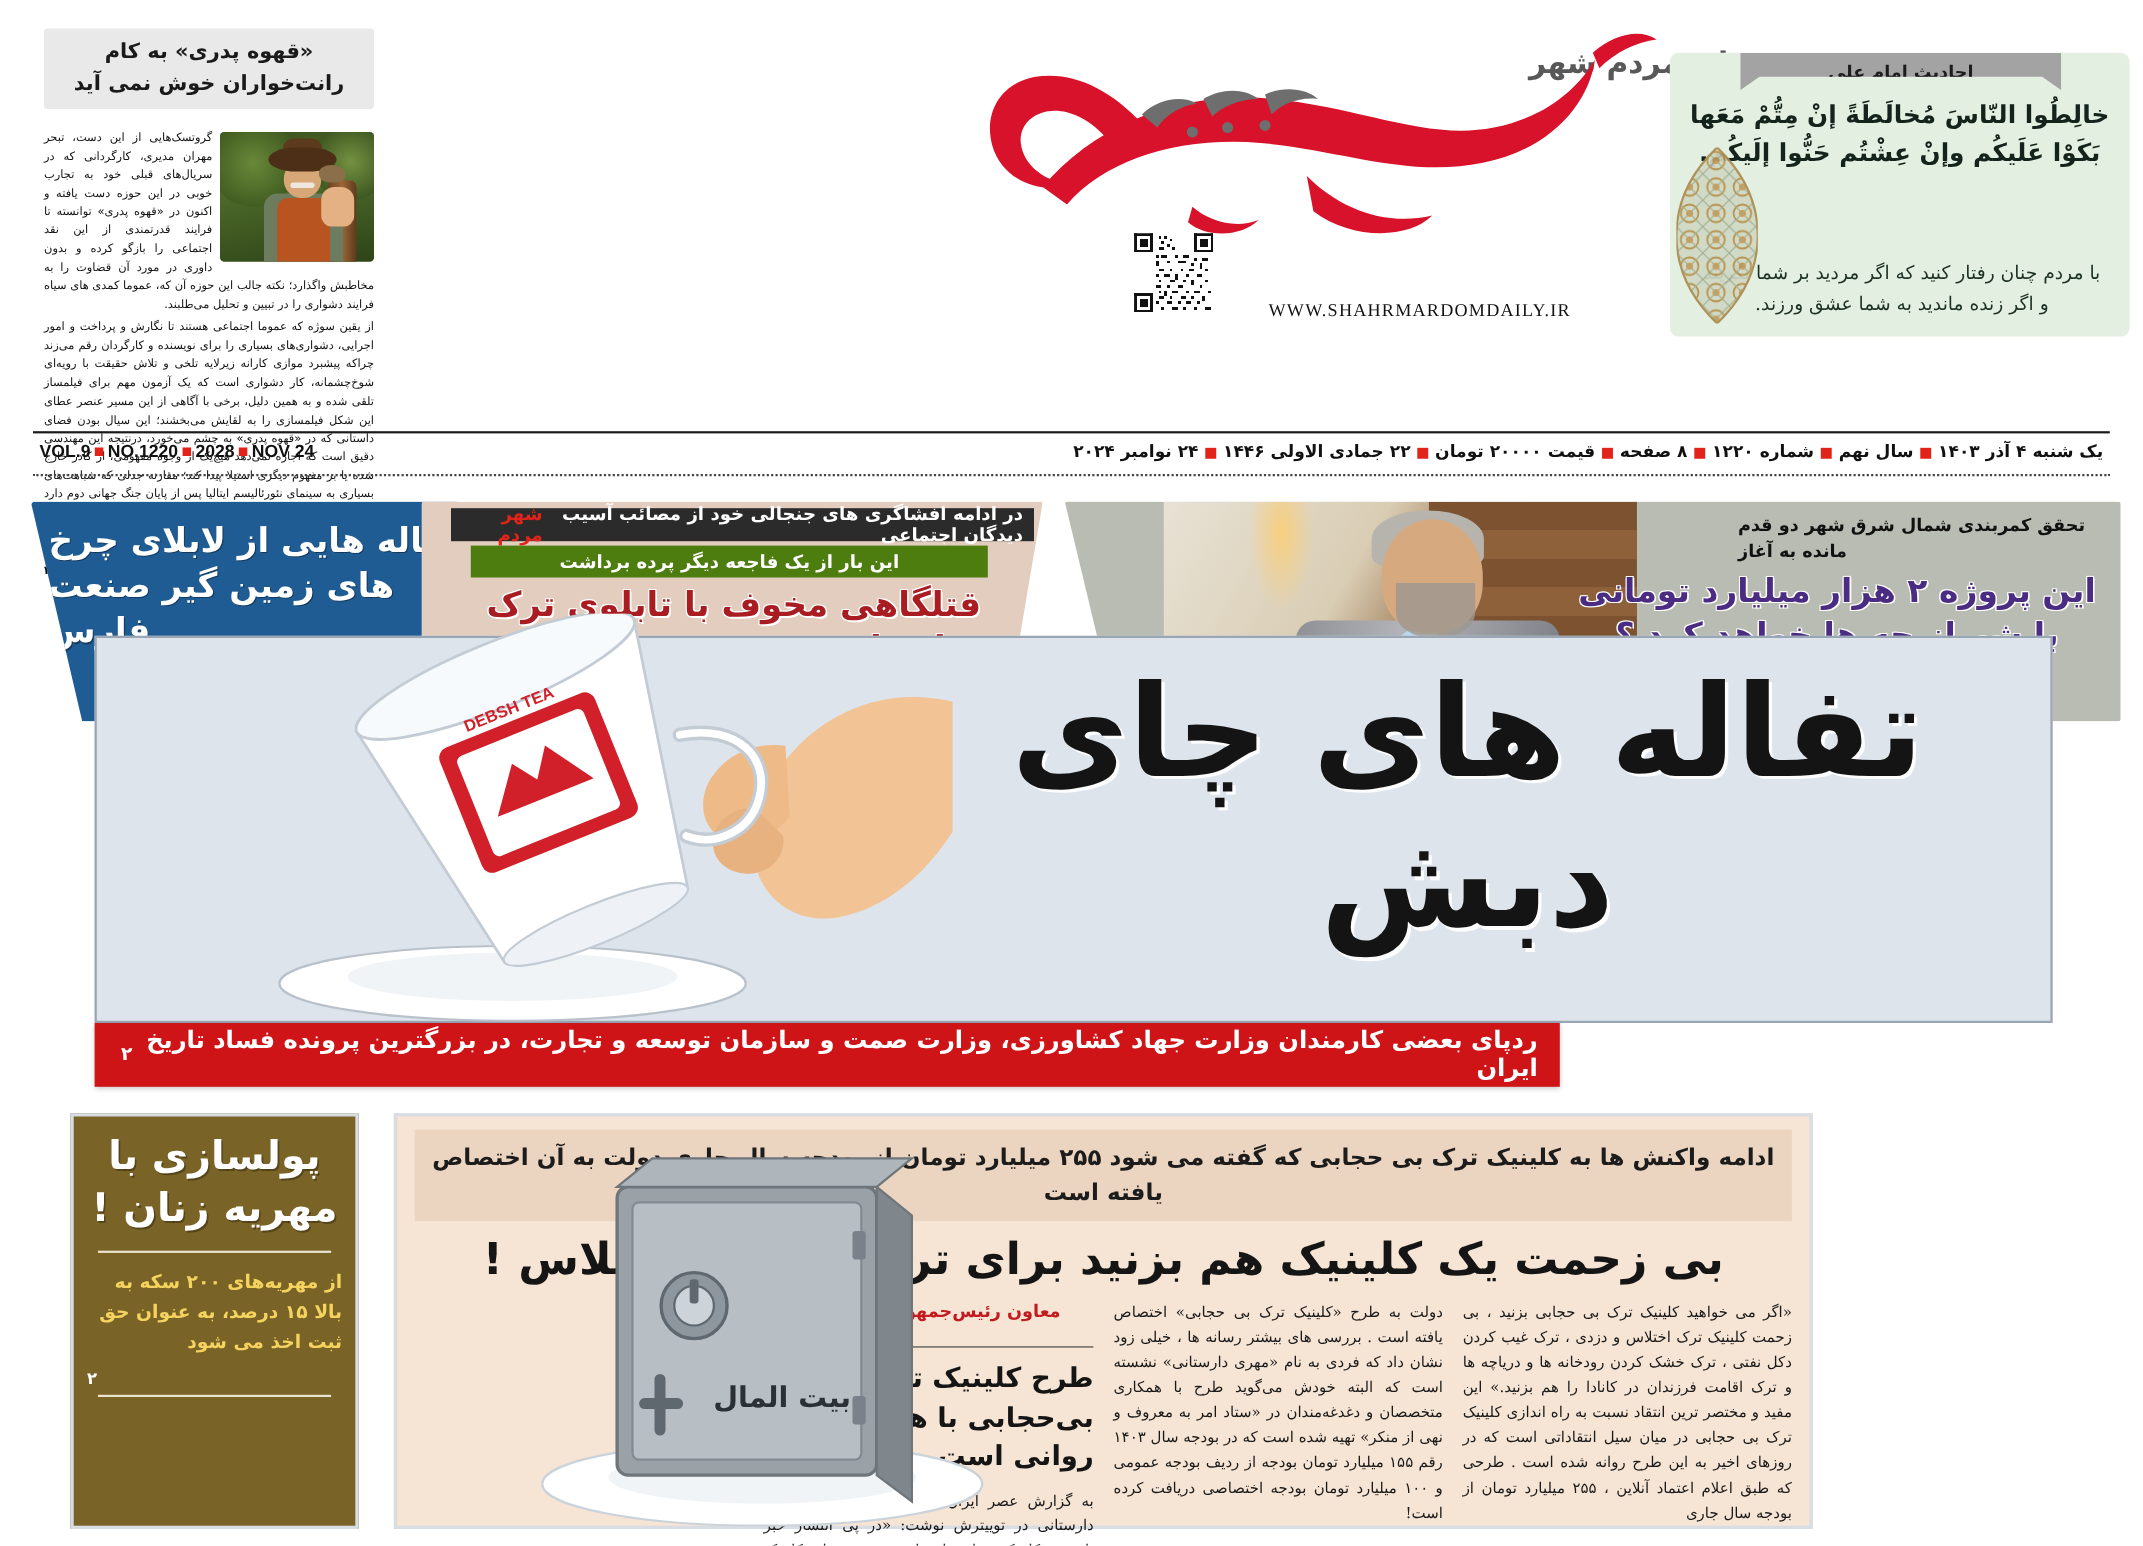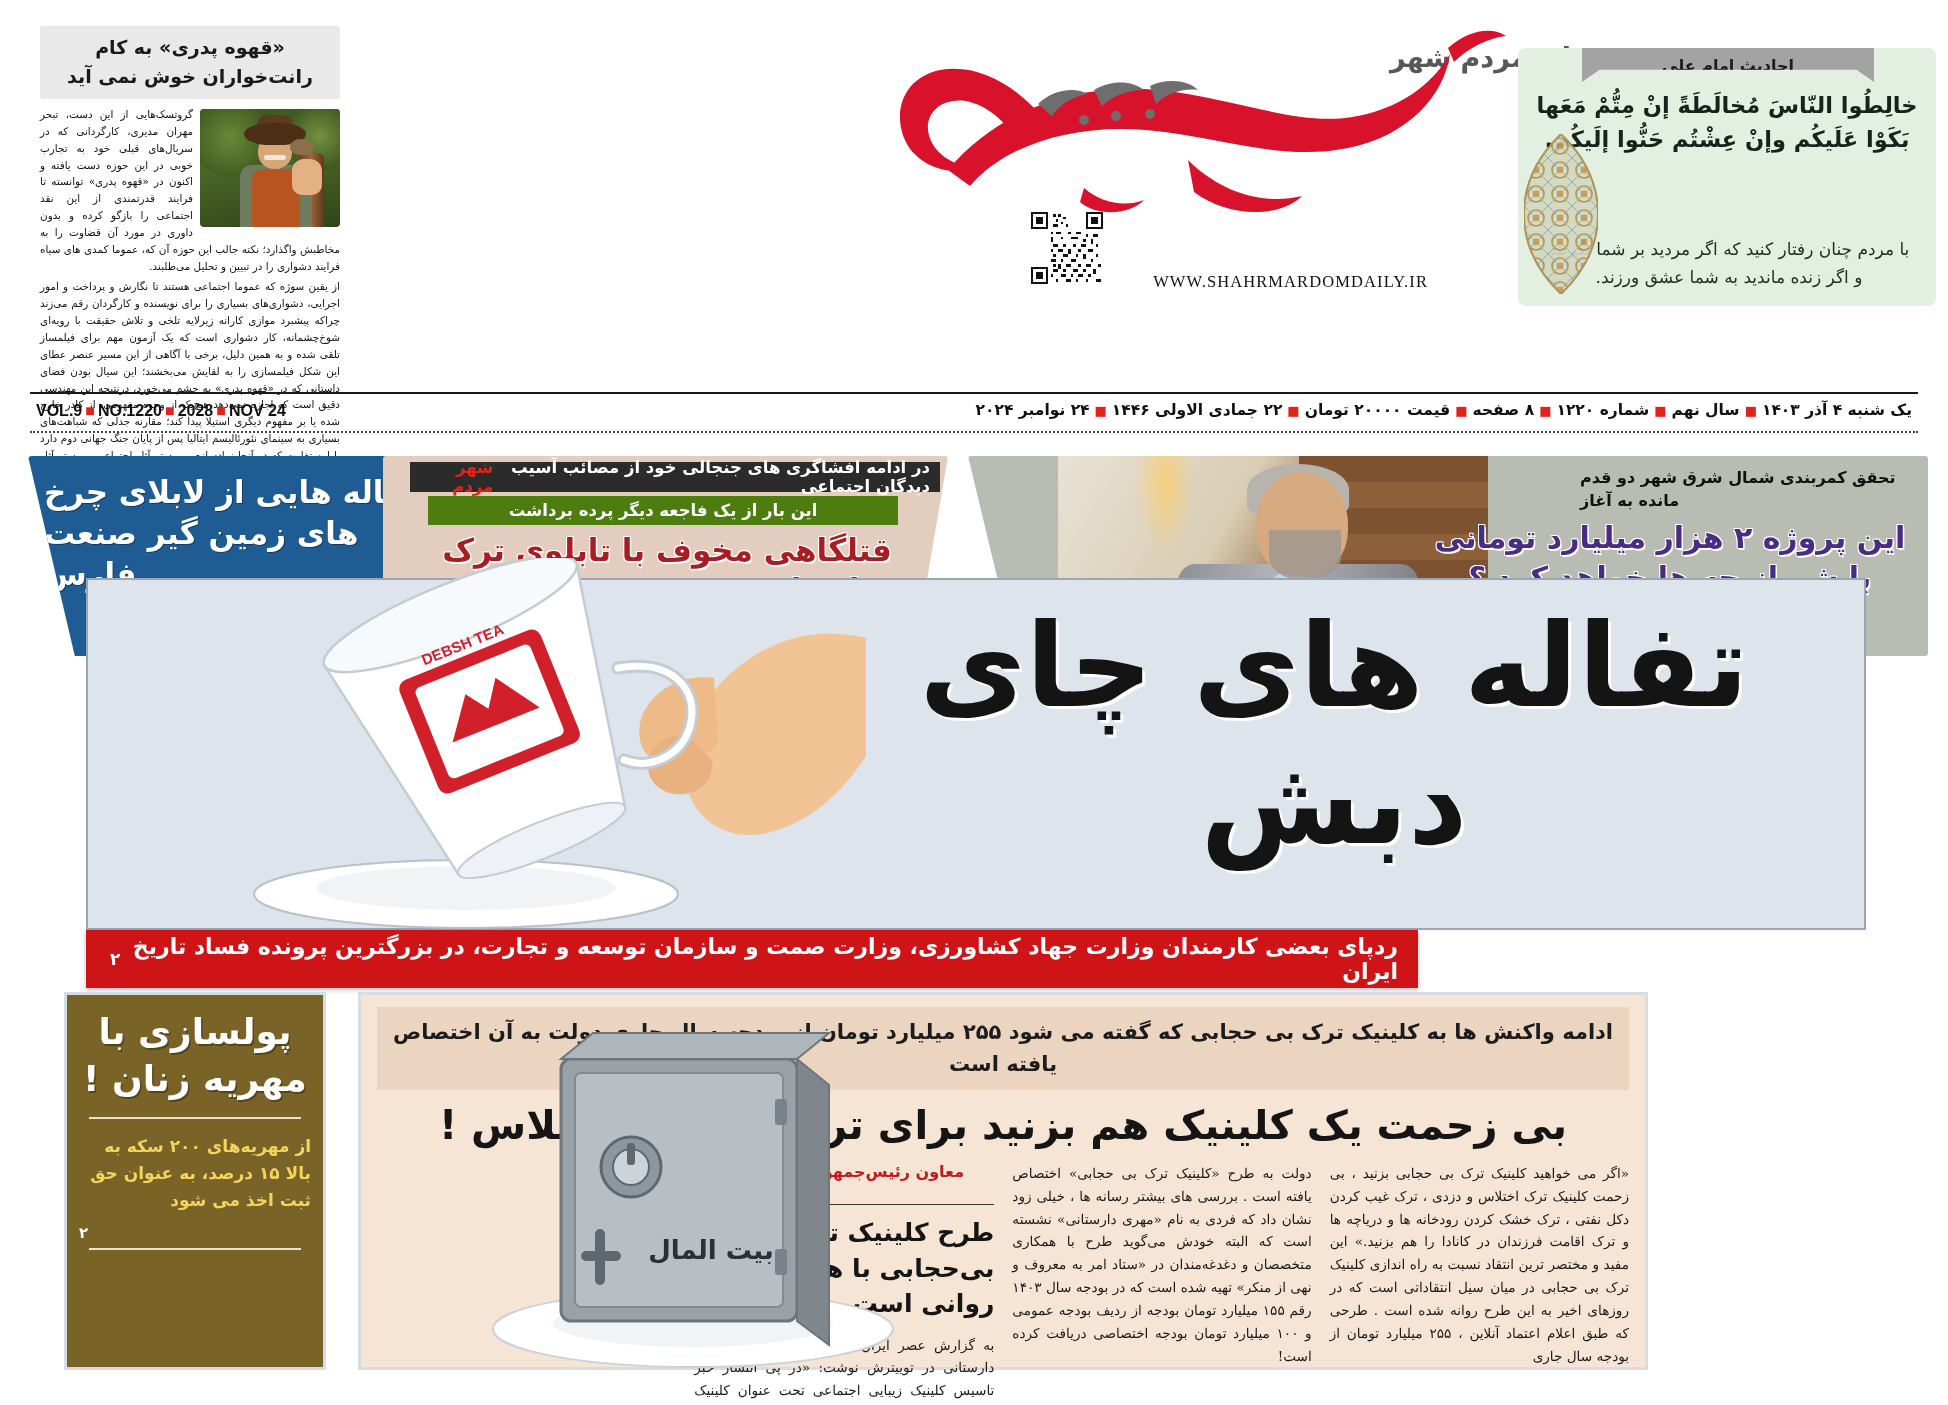--- a/index.html
+++ b/index.html
@@ -14,21 +14,21 @@
   
   .masthead { position: absolute; left: 0; top: 0; width: 1948px; height: 284px; }
 
   
   .op-col { position: absolute; right: 1608px; top: 26px; width: 300px; }
   .op-title {
     background: #e9e9e9; color: #1a1a1a; font-weight: bold;
     font-size: 19px; line-height: 1.5; padding: 7px 8px 9px 8px;
     text-align: center; border-radius: 3px;
   }
-  .op-body { margin-top: 7px; position: relative; }
+  .op-body { margin-top: 18px; position: relative; }
   .op-photo {
     float: right; width: 140px; height: 118px; margin: 3px 0 4px 7px;
     border-radius: 4px; overflow: hidden; position: relative;
     background: linear-gradient(170deg,#39521f 0%,#4e6b2a 38%,#2e4418 100%);
   }
   .op-photo .foliage-a { position:absolute; left:-10px; top:-12px; width:80px; height:80px;
       background: radial-gradient(circle at 50% 50%, #6f8f3c 0%, #405c20 70%); border-radius:50%; opacity:.85;}
   .op-photo .foliage-b { position:absolute; right:-14px; top:-8px; width:70px; height:70px;
       background: radial-gradient(circle at 50% 50%, #7d9b47 0%, #3c5620 70%); border-radius:50%; opacity:.8;}
   .op-photo .chairback { position:absolute; right:16px; bottom:0; width:26px; height:74px;
@@ -199,21 +199,21 @@
 
   .redbar {
     position: absolute; left: 86px; top: 930px; width: 1332px; height: 58px;
     background: #cf1417; display: flex; align-items: center; justify-content: center;
     box-shadow: 0 2px 5px rgba(0,0,0,.25);
   }
   .redbar .tx { color: #fff; font-size: 22px; font-weight: bold; padding: 0 20px; }
   .redbar .pg { position: absolute; left: 24px; font-size: 17px; color: #fff; font-weight: bold; }
 
   
-  .bottom { position: absolute; left: 0; top: 976px; width: 1948px; height: 409px; }
+  .bottom { position: absolute; left: 0; top: 996px; width: 1948px; height: 409px; }
 
   .b-brown {
     position: absolute; right: 1622px; top: 16px; width: 262px; height: 378px;
     background: #7a6327; border: 3px solid #d8dde4; color: #fff; padding: 14px 12px;
   }
   .b-brown .h {
     text-align: center; font-size: 36px; font-weight: bold; line-height: 1.3;
     text-shadow: 1.5px 1.5px 0 rgba(0,0,0,.3);
   }
   .b-brown .s {

